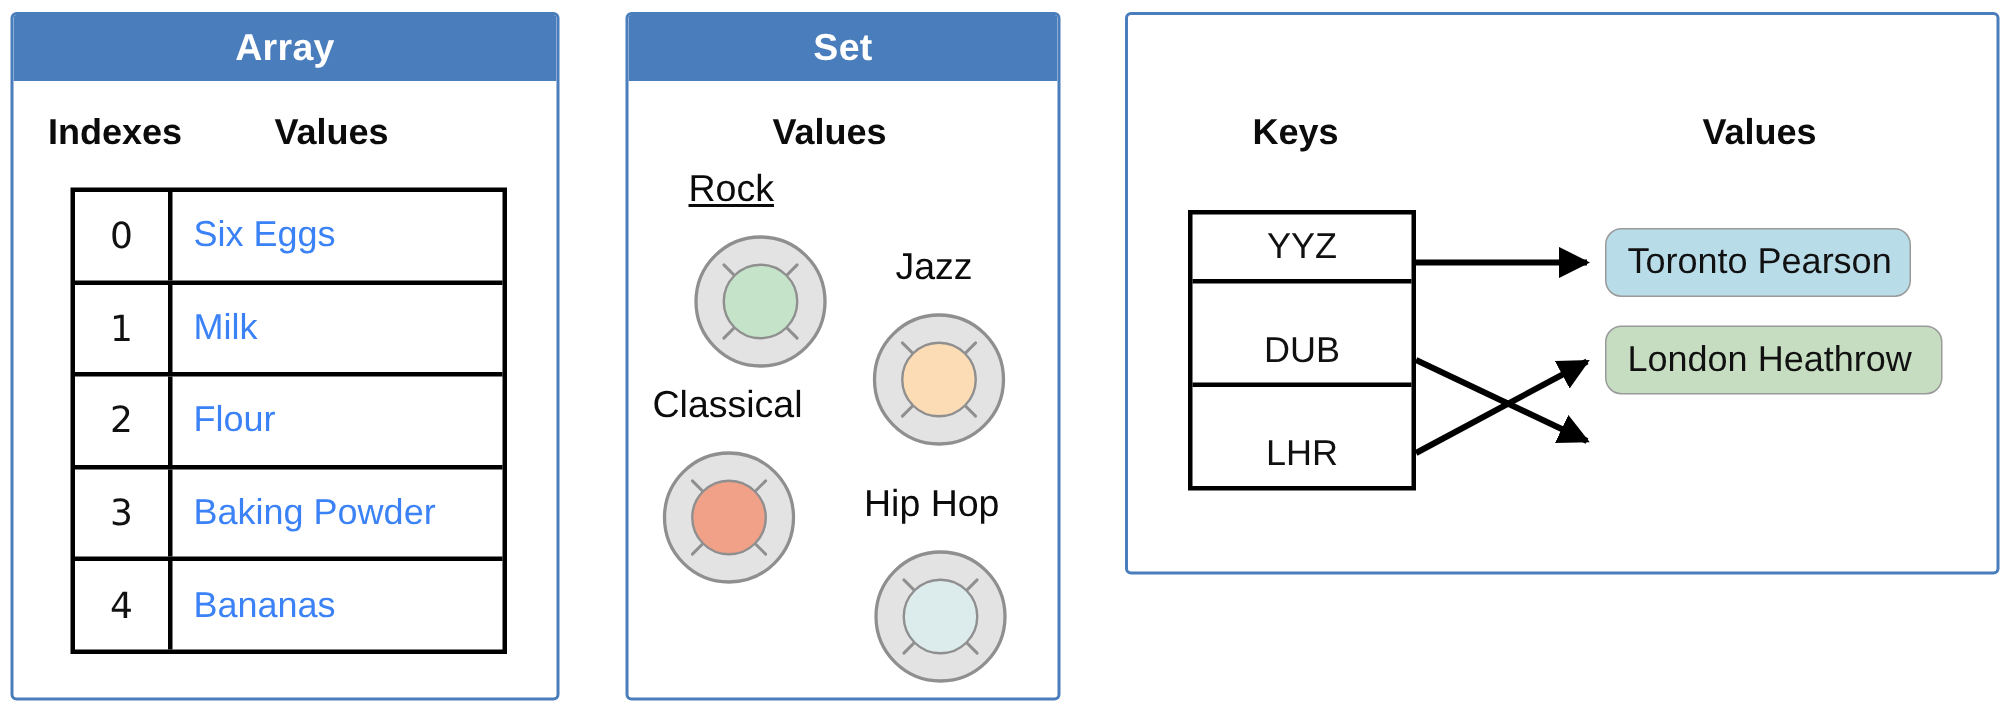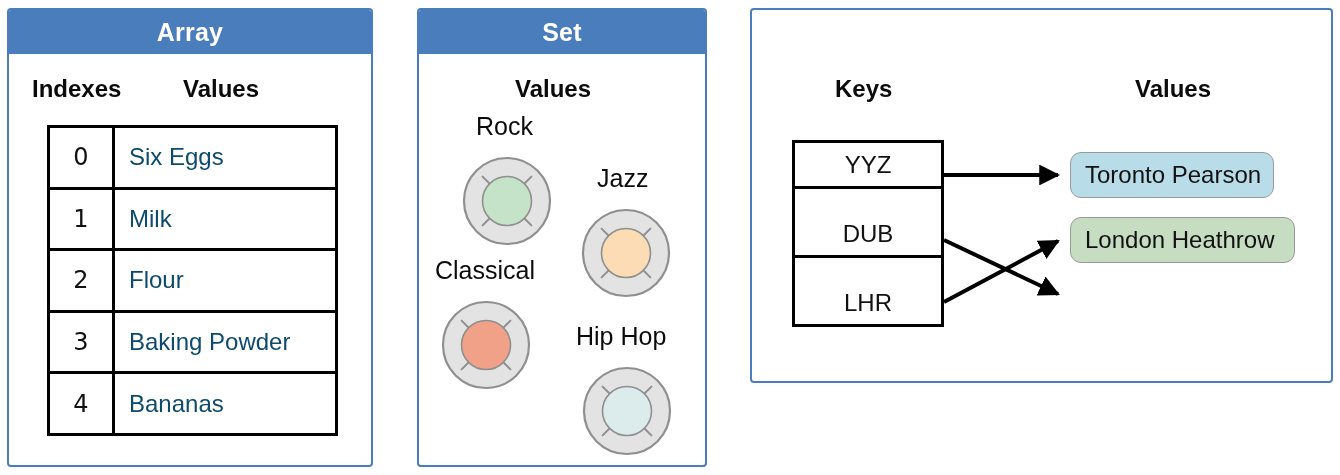--- a/index.html
+++ b/index.html
@@ -60,21 +60,21 @@
     border-right:3px solid #000;
     box-sizing:border-box;
     display:flex;align-items:center;justify-content:center;
     font-size:24px;color:#111;
     font-family:"DejaVu Sans",sans-serif;
   }
   .cell-val{
     flex:1;
     display:flex;align-items:center;
     padding-left:14px;
-    font-size:24px;color:#0c4a6e;
+    font-size:24px;color:#3b82f6;
   }
   .cell-key{
     flex:1;
     display:flex;align-items:center;justify-content:center;
     font-size:24px;color:#111;
   }
 
   
   .disc{position:absolute;}
   .disc-label{
@@ -135,21 +135,21 @@
     </div>
   </div>
 
   <div class="panel" style="left:417px;top:8px;width:290px;height:459px;">
     <div class="panel-header">
       <span>Set</span>
     </div>
     <div class="panel-body">
       <div class="col-head" style="left:96px;top:21px;">Values</div>
 
-      <div class="disc-label" style="left:57px;top:58px;">Rock</div>
+      <div class="disc-label" style="left:40px;top:58px;text-decoration:underline;">Rock</div>
       <div class="disc" style="left:43px;top:102px;">
         <svg width="90" height="90" viewBox="0 0 90 90">
           <circle cx="45" cy="45" r="43" fill="#e3e3e3" stroke="#8f8f8f" stroke-width="2.2"></circle>
           <g stroke="#8f8f8f" stroke-width="2" stroke-linecap="round">
             <line x1="20.6" y1="20.6" x2="32.0" y2="32.0"></line>
             <line x1="69.4" y1="20.6" x2="58.0" y2="32.0"></line>
             <line x1="69.4" y1="69.4" x2="58.0" y2="58.0"></line>
             <line x1="20.6" y1="69.4" x2="32.0" y2="58.0"></line>
           </g>
           <circle class="disc-core" cx="45" cy="45" r="24.5" fill="#c5e3c8" stroke="#8f8f8f" stroke-width="1.6"></circle>

